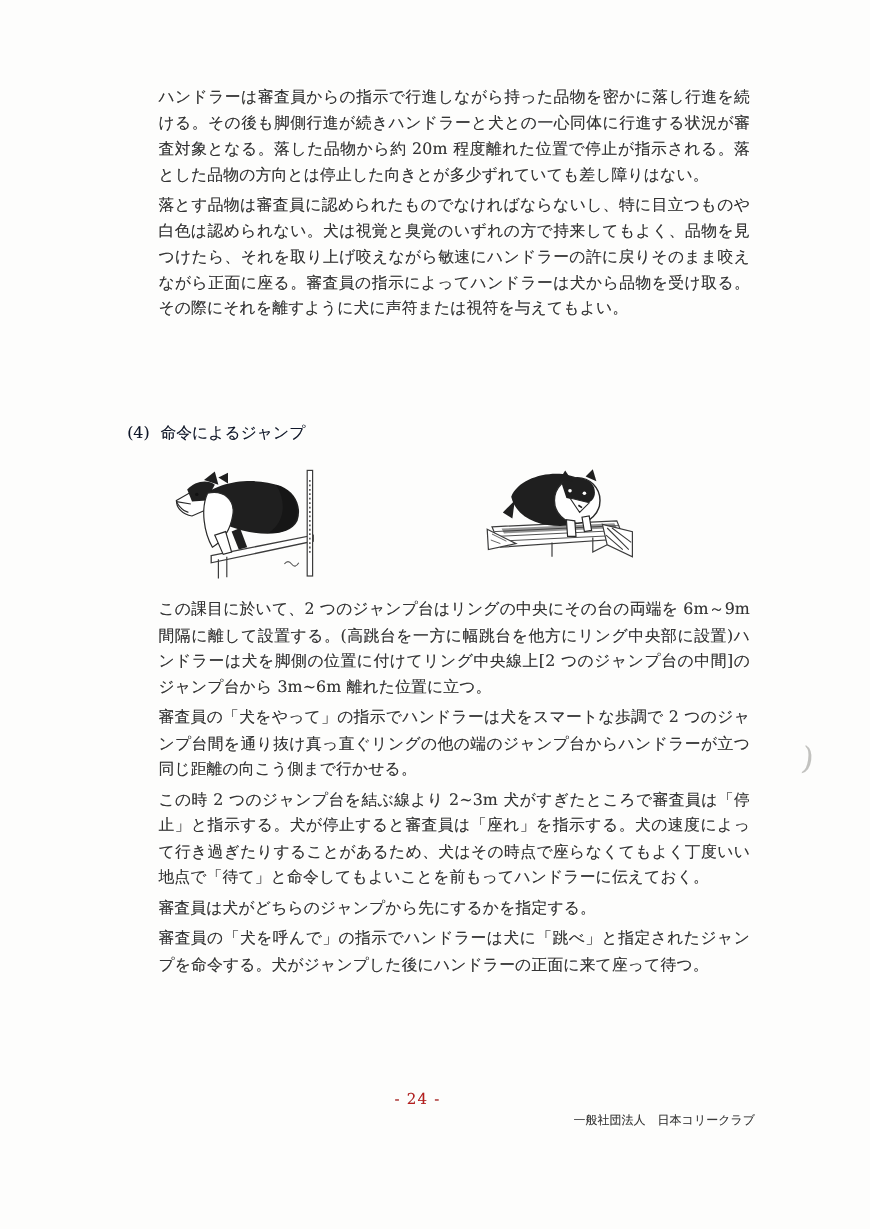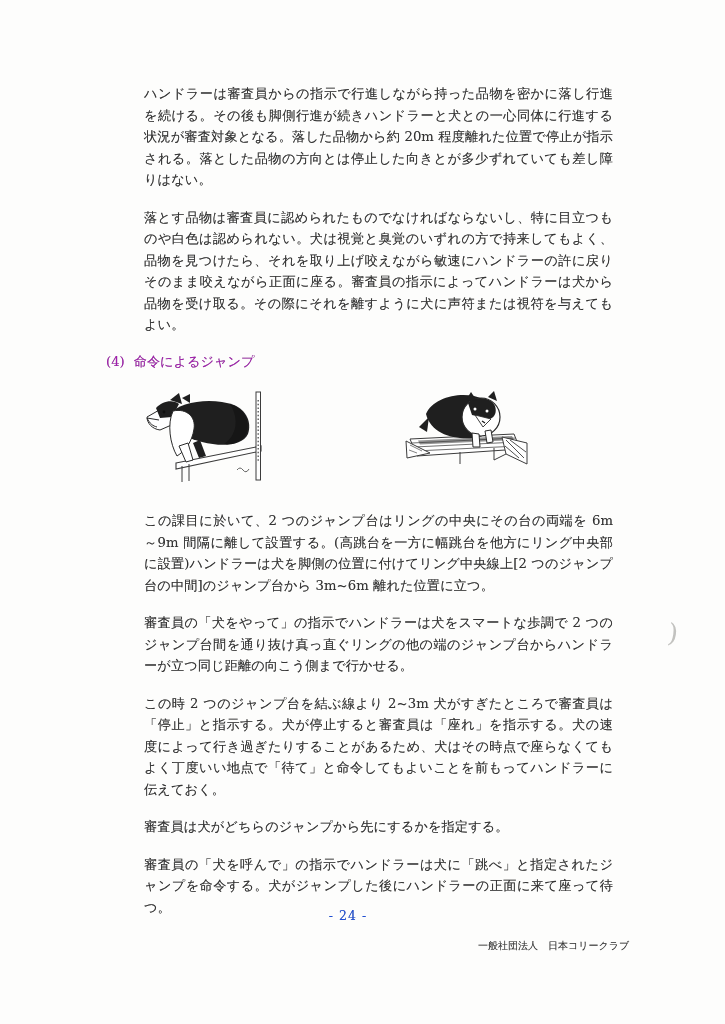--- a/index.html
+++ b/index.html
@@ -9,48 +9,47 @@
     position:relative;
     font-family:"DejaVu Serif","Liberation Serif",serif;
     color:#333;
     overflow:hidden;
   }
   .doc-page{position:absolute;inset:0;background:#fdfdfc;}
   .text-col{position:absolute;left:128px;width:501px;}
   .text-col-top{top:67px;}
   .text-col-bottom{top:494px;}
   p.doc{
-    margin:16px;
+    margin:4px;
     font-size:13.2px;
     line-height:21.5px;
     text-align:justify;
     letter-spacing:.1px;
     color:#343434;
     text-shadow:0 0 .4px rgba(40,40,40,.45);
   }
   .item-line{
     position:absolute;left:106px;top:351px;
-    font-size:13.2px;line-height:21.5px;color:#a21caf;
+    font-size:13.2px;line-height:21.5px;color:#0f172a;
     text-shadow:0 0 .4px rgba(40,40,40,.45);
   }
   .item-line .item-label{margin-right:9px;}
   .illustrations{position:absolute;left:0;top:0;width:725px;height:0;}
   .illus-left{position:absolute;left:140px;top:384px;width:138px;height:100px;}
   .illus-right{position:absolute;left:402px;top:390px;width:128px;height:84px;}
   .footer-pageno{
     position:absolute;left:128px;top:908px;width:440px;
-    text-align:center;font-size:12.5px;color:#1d4ed8;
+    text-align:center;font-size:12.5px;color:#b91c1c;
     letter-spacing:1px;
     text-shadow:0 0 .4px rgba(40,40,40,.4);
   }
   .footer-org{
     position:absolute;left:478px;top:927px;width:150px;
     font-size:10px;color:#3a3a3a;white-space:nowrap;
     text-shadow:0 0 .4px rgba(40,40,40,.4);
-    margin-top:12px;
   }
   .artifact-paren{
     position:absolute;left:668px;top:618px;
     font-size:26px;color:#c2c2bf;
     transform:rotate(8deg);
     font-family:"DejaVu Serif",serif;
   }
   svg .ink{stroke:#3c3c3c;}
 </style>
 </head>

